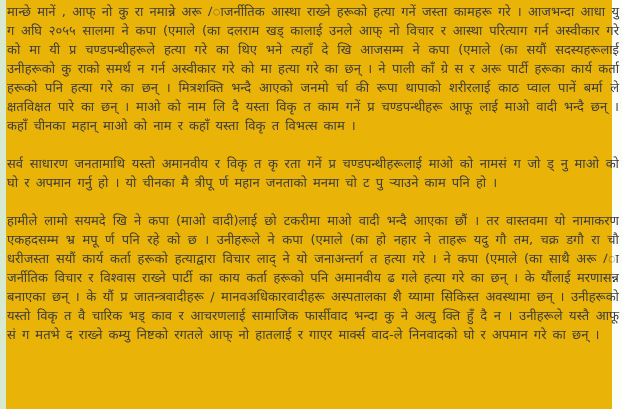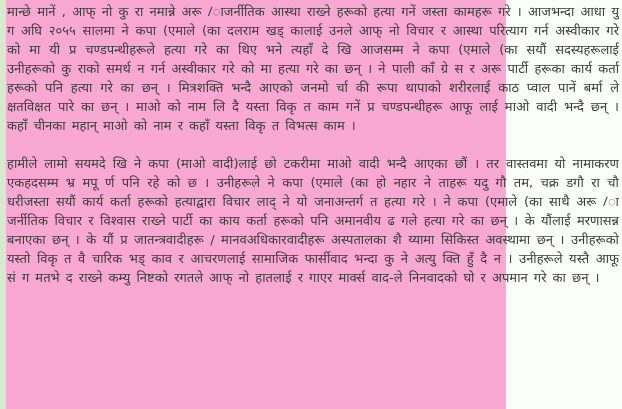--- a/index.html
+++ b/index.html
@@ -8,23 +8,23 @@
   }
   body {
     width: 622px;
     height: 409px;
     overflow: hidden;
     background: #fbfdf8;
     font-family: "DejaVu Sans", "Liberation Sans", sans-serif;
   }
   .page {
     position: relative;
-    width: 506px;
+    width: 612px;
     height: 409px;
-    background: #f9a8d4;
+    background: #eab308;
     box-sizing: border-box;
   }
   .left-strip {
     position: absolute;
     left: 0;
     top: 0;
     width: 6px;
     height: 409px;
     background: #d7ead0;
   }
@@ -50,15 +50,16 @@
     margin-bottom: 16px;
   }
 </style>
 </head>
 <body>
 
 <div class="page">
   <div class="left-strip"></div>
   <div class="doc-body">
     <p>मान्छे मानें , आफ् नो कु रा नमान्ने अरू /ाजर्नीतिक आस्था राख्ने हरूको हत्या गनें जस्ता कामहरू गरे । आजभन्दा आधा यु ग अघि २०५५ सालमा ने कपा (एमाले (का दलराम खड् कालाई उनले आफ् नो विचार र आस्था परित्याग गर्न अस्वीकार गरे को मा यी प्र चण्डपन्थीहरूले हत्या गरे का थिए भने त्यहाँ दे खि आजसम्म ने कपा (एमाले (का सयौं सदस्यहरूलाई उनीहरूको कु राको समर्थ न गर्न अस्वीकार गरे को मा हत्या गरे का छन् । ने पाली काँ ग्रे स र अरू पार्टी हरूका कार्य कर्ता हरूको पनि हत्या गरे का छन् । मित्रशक्ति भन्दै आएको जनमो र्चा की रूपा थापाको शरीरलाई काठ प्वाल पानें बर्मा ले क्षतविक्षत पारे का छन् । माओ को नाम लि दै यस्ता विकृ त काम गनें प्र चण्डपन्थीहरू आफू लाई माओ वादी भन्दै छन् । कहाँ चीनका महान् माओ को नाम र कहाँ यस्ता विकृ त विभत्स काम ।</p>
+    <p>सर्व साधारण जनतामाथि यस्तो अमानवीय र विकृ त कृ रता गनें प्र चण्डपन्थीहरूलाई माओ को नामसं ग जो ड् नु माओ को घो र अपमान गर्नु हो । यो चीनका मै त्रीपू र्ण महान जनताको मनमा चो ट पु ऱ्याउने काम पनि हो ।</p>
     <p>हामीले लामो सयमदे खि ने कपा (माओ वादी)लाई छो टकरीमा माओ वादी भन्दै आएका छौं । तर वास्तवमा यो नामाकरण एकहदसम्म भ्र मपू र्ण पनि रहे को छ । उनीहरूले ने कपा (एमाले (का हो नहार ने ताहरू यदु गौ तम, चक्र डगौ रा चौ धरीजस्ता सयौं कार्य कर्ता हरूको हत्याद्वारा विचार लाद् ने यो जनाअन्तर्ग त हत्या गरे । ने कपा (एमाले (का साथै अरू /ाजर्नीतिक विचार र विश्वास राख्ने पार्टी का काय कर्ता हरूको पनि अमानवीय ढ गले हत्या गरे का छन् । के यौंलाई मरणासन्न बनाएका छन् । के यौं प्र जातन्त्रवादीहरू / मानवअधिकारवादीहरू अस्पतालका शै य्यामा सिकिस्त अवस्थामा छन् । उनीहरूको यस्तो विकृ त वै चारिक भड् काव र आचरणलाई सामाजिक फार्सीवाद भन्दा कु ने अत्यु क्ति हुँ दै न । उनीहरूले यस्तै आफू सं ग मतभे द राख्ने कम्यु निष्टको रगतले आफ् नो हातलाई र गाएर मार्क्स वाद-ले निनवादको घो र अपमान गरे का छन् ।</p>
   </div>
 </div>
 
 </body></html>

